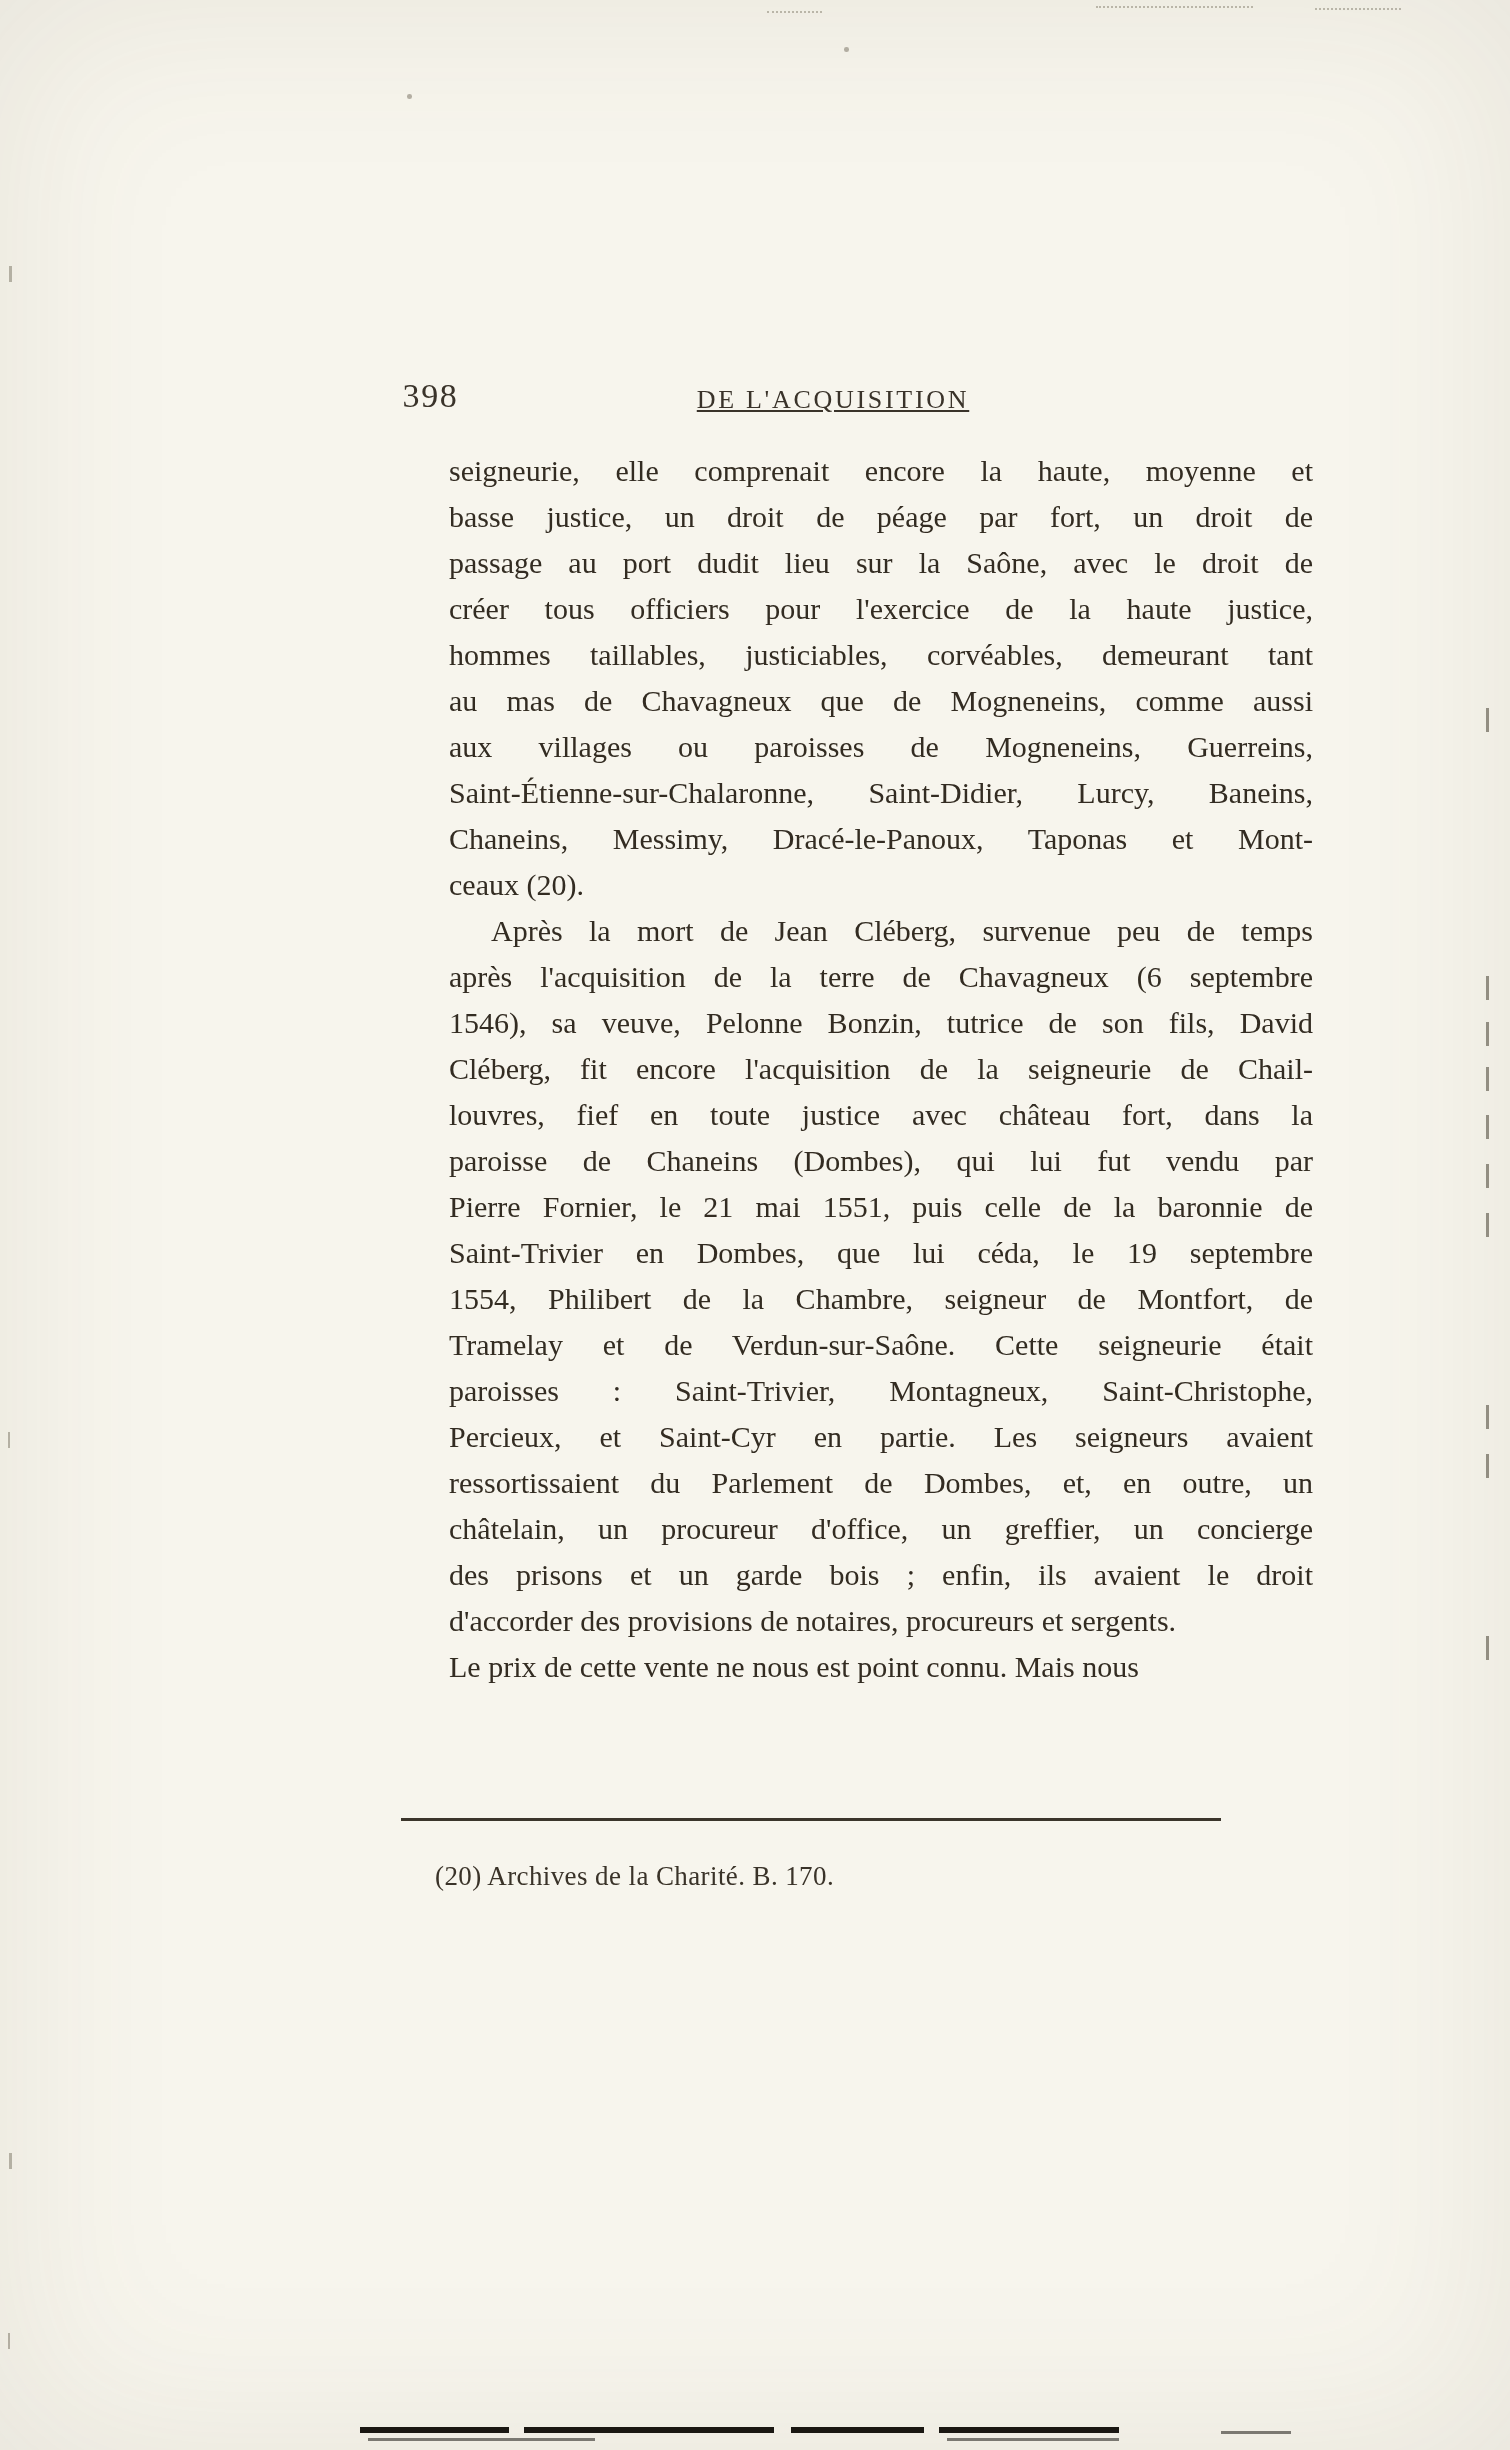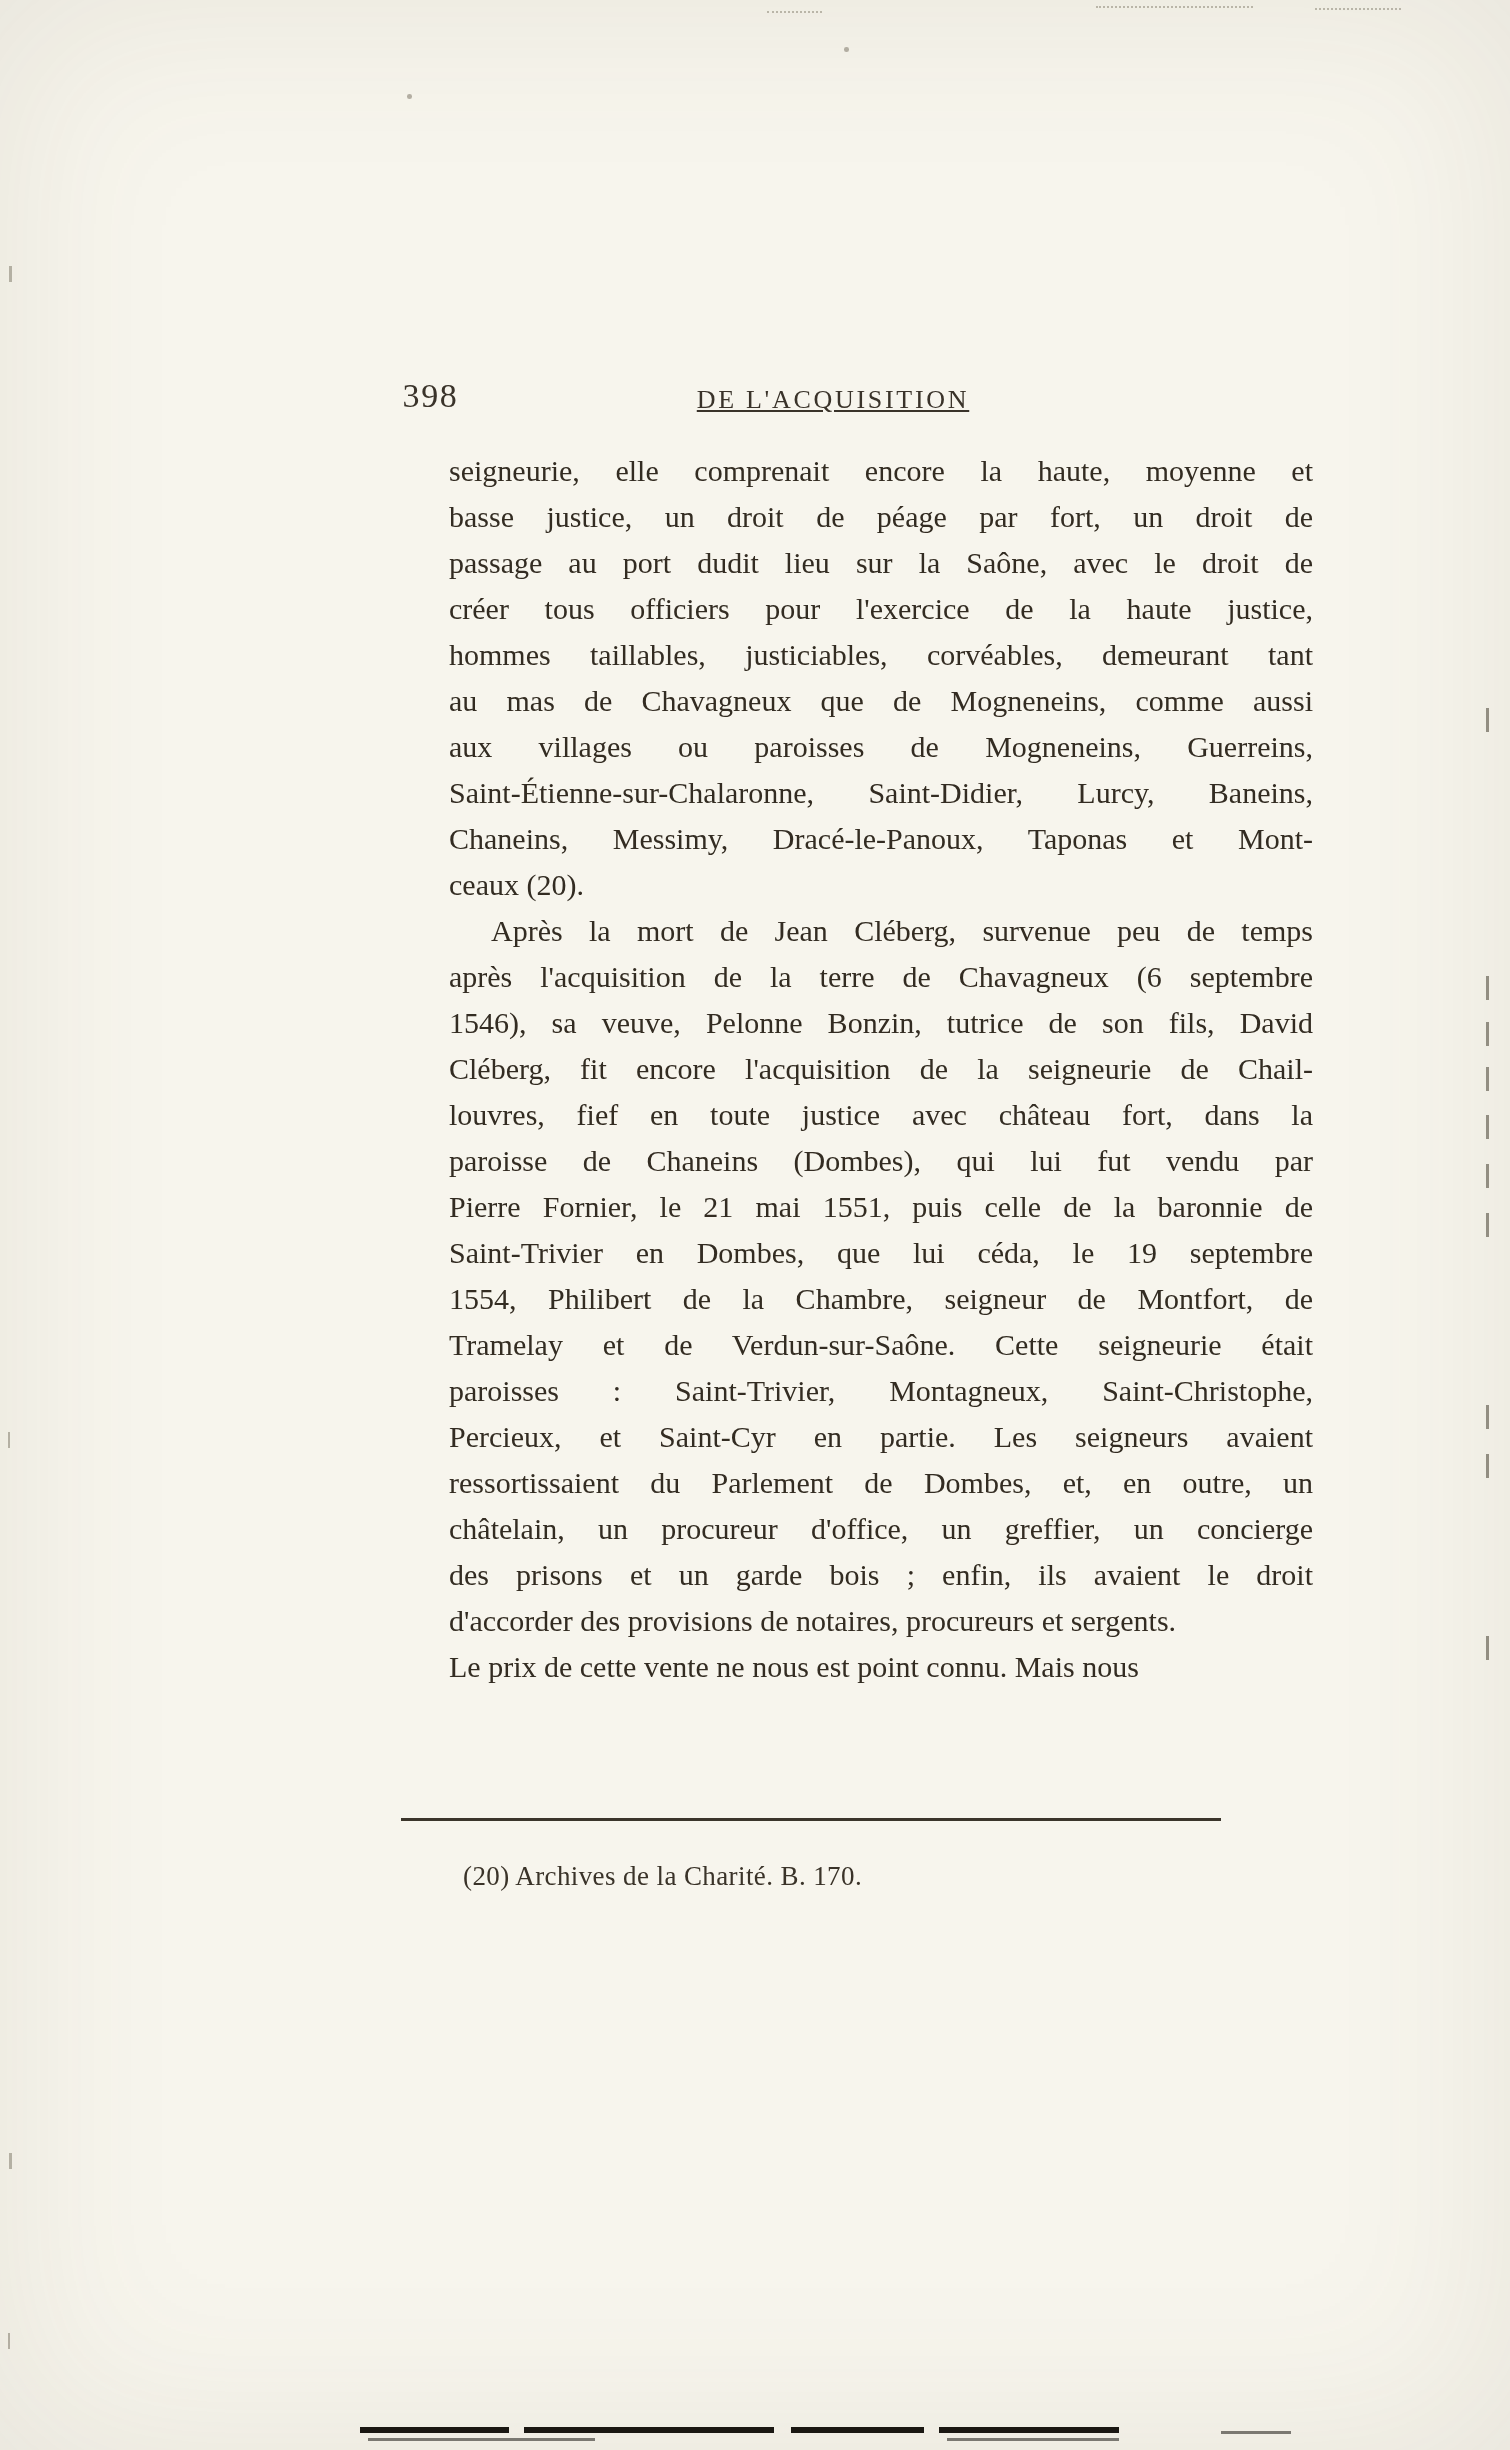--- a/index.html
+++ b/index.html
@@ -37,21 +37,21 @@
     text-align: justify; text-align-last: justify;
   }
   .line.end { text-align-last: left; }
   .line.indent { text-indent: 42px; }
   .rule {
     position: absolute; top: 1818px; left: 401px;
     width: 820px; height: 3.1px; background: #3b352b;
   }
   .footnote {
     position: absolute; top: 1861px; left: 435px; width: 791px;
-    font-size: 27px; color: #3a3329; letter-spacing: 0.4px; margin-left: 28px;
+    font-size: 27px; color: #3a3329; letter-spacing: 0.4px;
   }
   
   .art { position: absolute; pointer-events: none; }
   .tickR { width: 3.1px; height: 23.5px; background: rgba(70,63,50,0.55); }
   .tickL { width: 2.3px; height: 15.7px; background: rgba(90,82,66,0.40); }
   .dotline { height: 0; border-top: 2.3px dotted rgba(120,112,96,0.45); }
   .dash { height: 5.5px; background: #1a1712; }
   .dash2 { height: 3.1px; background: rgba(26,23,18,0.55); }
   .speck { width: 4.7px; height: 4.7px; border-radius: 50%; background: rgba(100,92,76,0.45); }
 </style>

